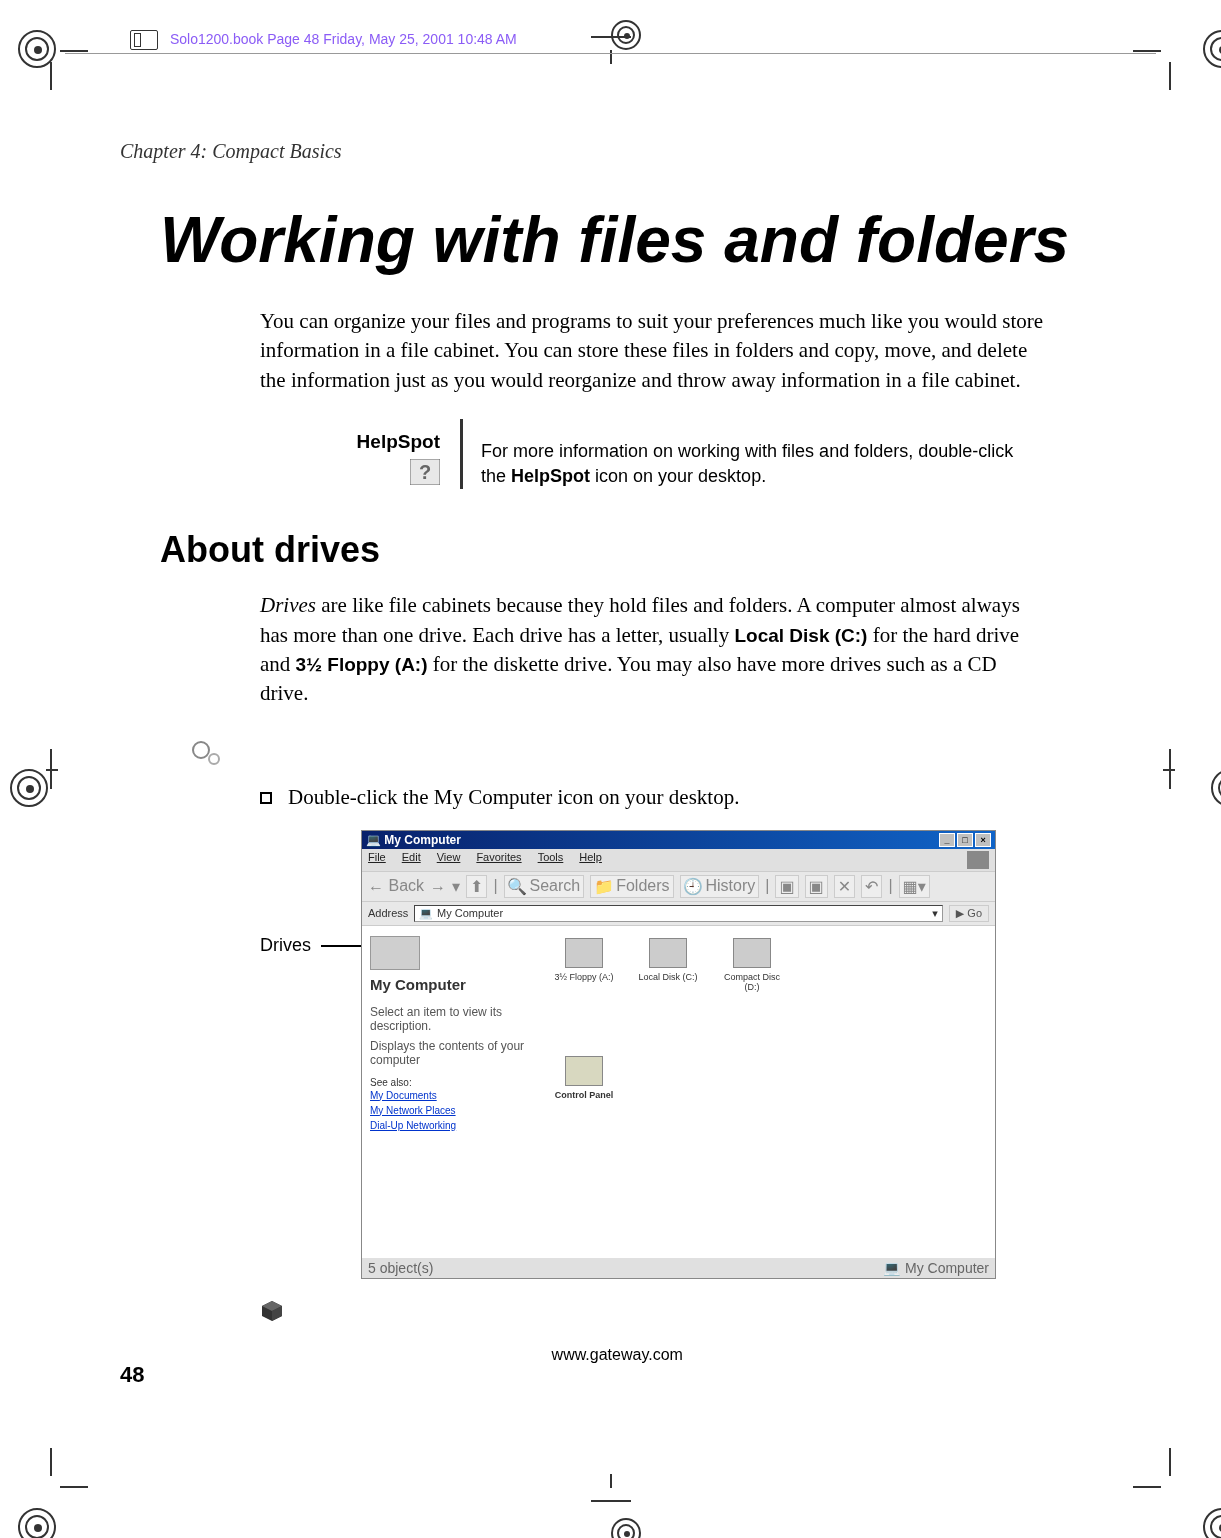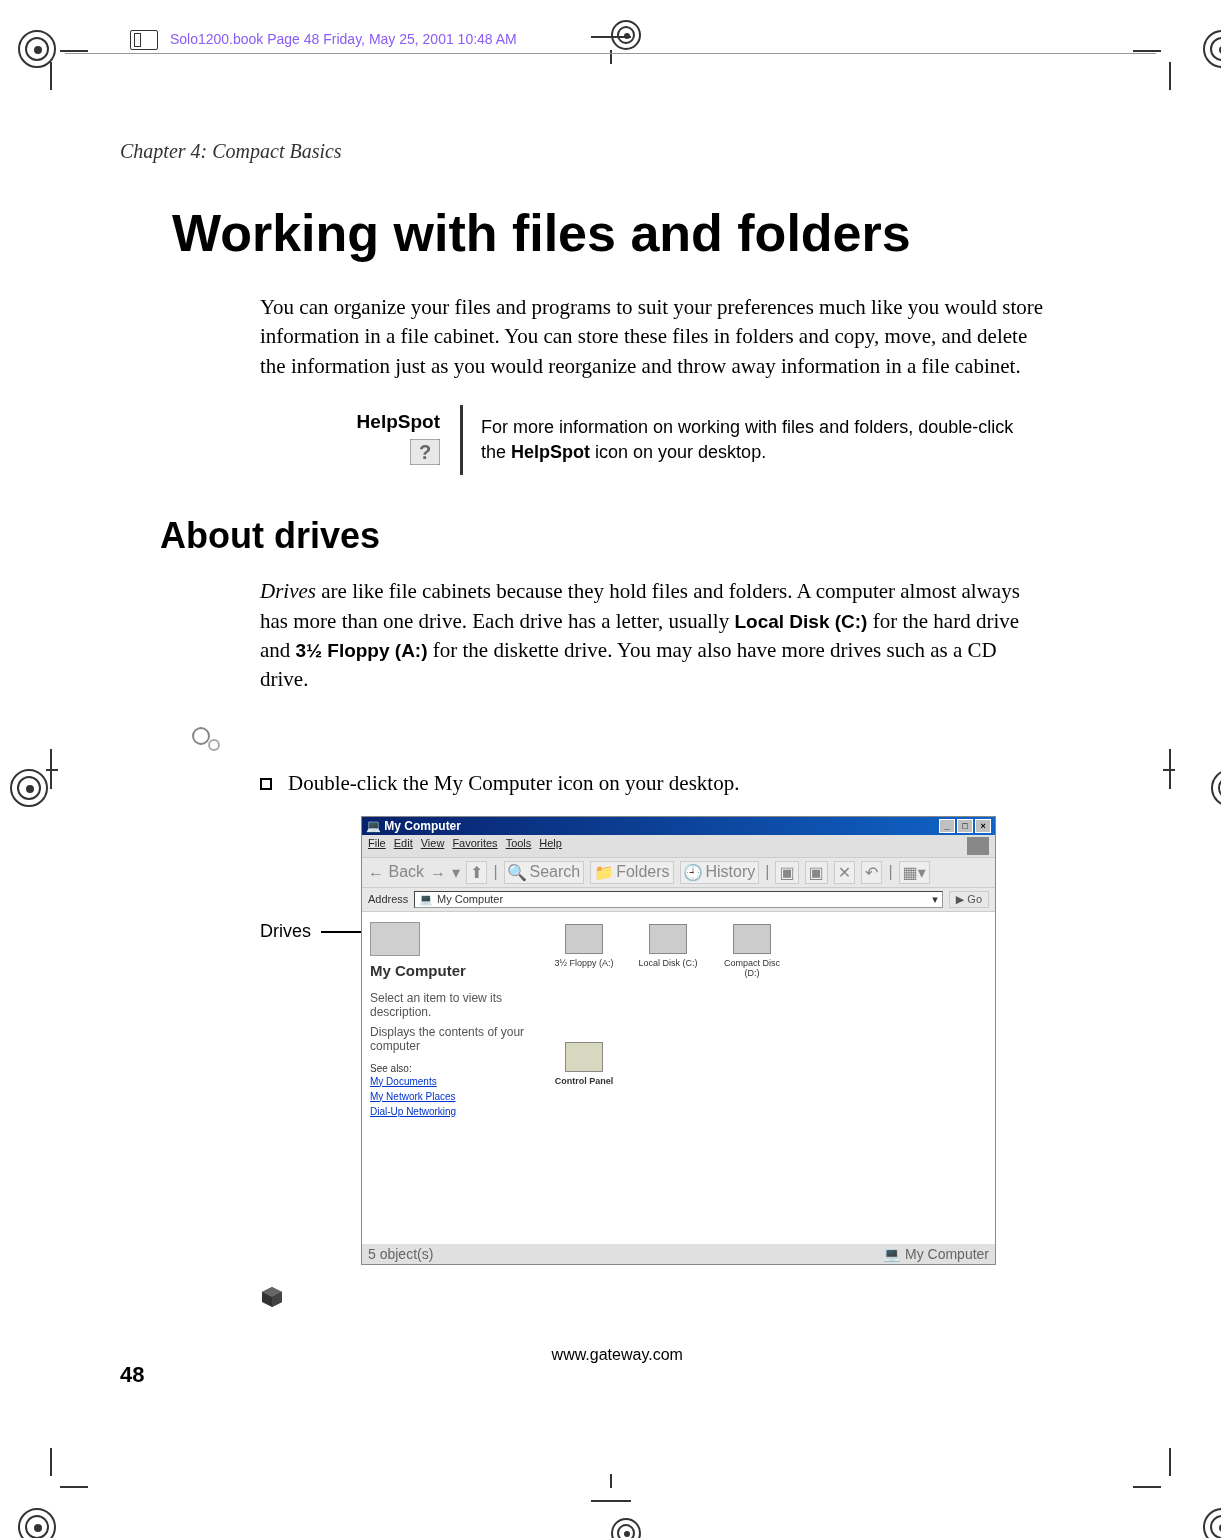--- a/index.html
+++ b/index.html
@@ -43,37 +43,38 @@
     }
     .chapter-label {
       font-style: italic;
       font-size: 20px;
       color: #333;
       margin-bottom: 40px;
     }
     .main-heading {
       font-family: Arial, Helvetica, sans-serif;
       font-weight: bold;
-      font-size: 52px;
+      font-size: 64px;
       color: #000;
-      margin-left: 52px;
+      margin-left: 40px;
       margin-bottom: 30px;
+      font-style: italic;
     }
     .body-text {
       font-size: 21px;
       line-height: 1.4;
       margin-left: 140px;
       margin-right: 40px;
       margin-bottom: 24px;
     }
     .helpspot-row {
       display: flex;
       margin-left: 140px;
       margin-bottom: 40px;
-      align-items: center;
+      align-items: flex-end;
     }
     .helpspot-label-col {
       width: 200px;
       text-align: right;
       padding-right: 20px;
     }
     .helpspot-label {
       font-family: Arial, sans-serif;
       font-weight: bold;
       font-size: 19px;
@@ -182,21 +183,21 @@
       justify-content: space-between;
       font-weight: bold;
       font-size: 12px;
     }
     .titlebar-icons { display: flex; gap: 2px; }
     .win-btn { width: 16px; height: 14px; background: #c0c0c0; border: 1px solid #fff; font-size: 9px; text-align: center; line-height: 12px; color: #000; }
     .menubar {
       background: #e0e0e0;
       padding: 2px 6px;
       display: flex;
-      gap: 8px;
+      gap: 16px;
       color: #222;
       border-bottom: 1px solid #ccc;
     }
     .menubar .menu-item { text-decoration: underline; text-decoration-color: #222; }
     .menubar-right { margin-left: auto; width: 22px; height: 18px; background: #888; }
     .toolbar {
       background: #e8e8e8;
       padding: 3px 6px;
       display: flex;
       align-items: center;

